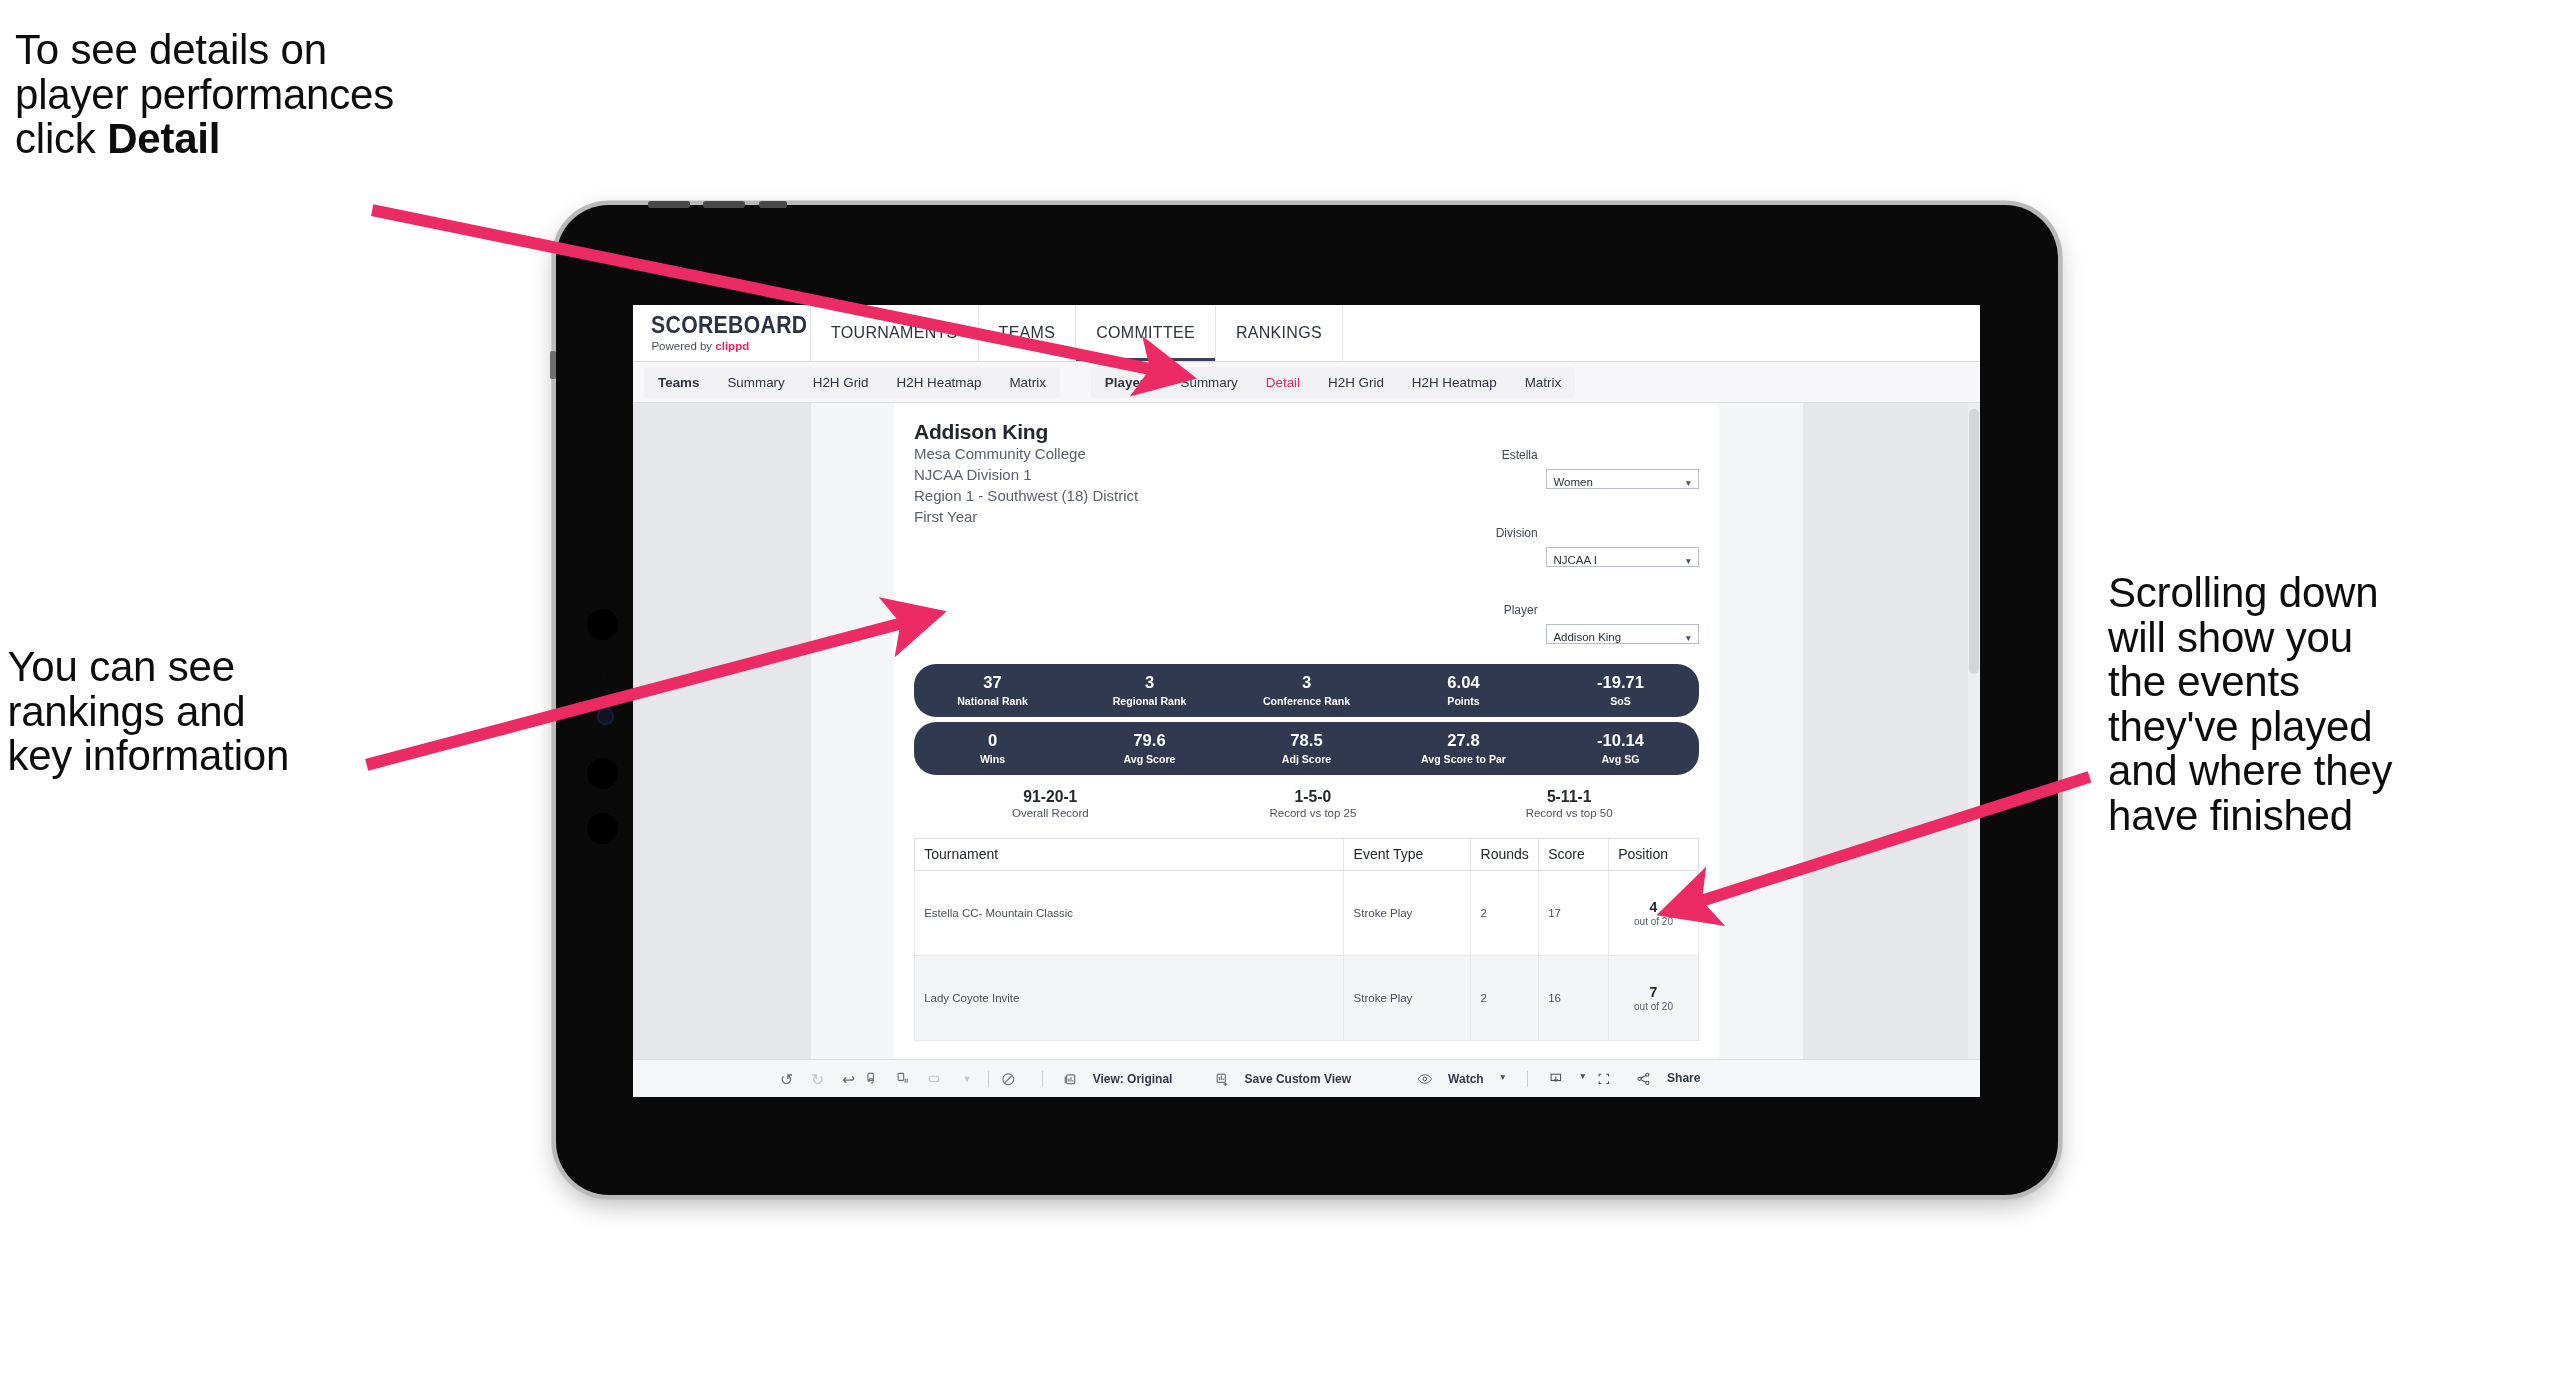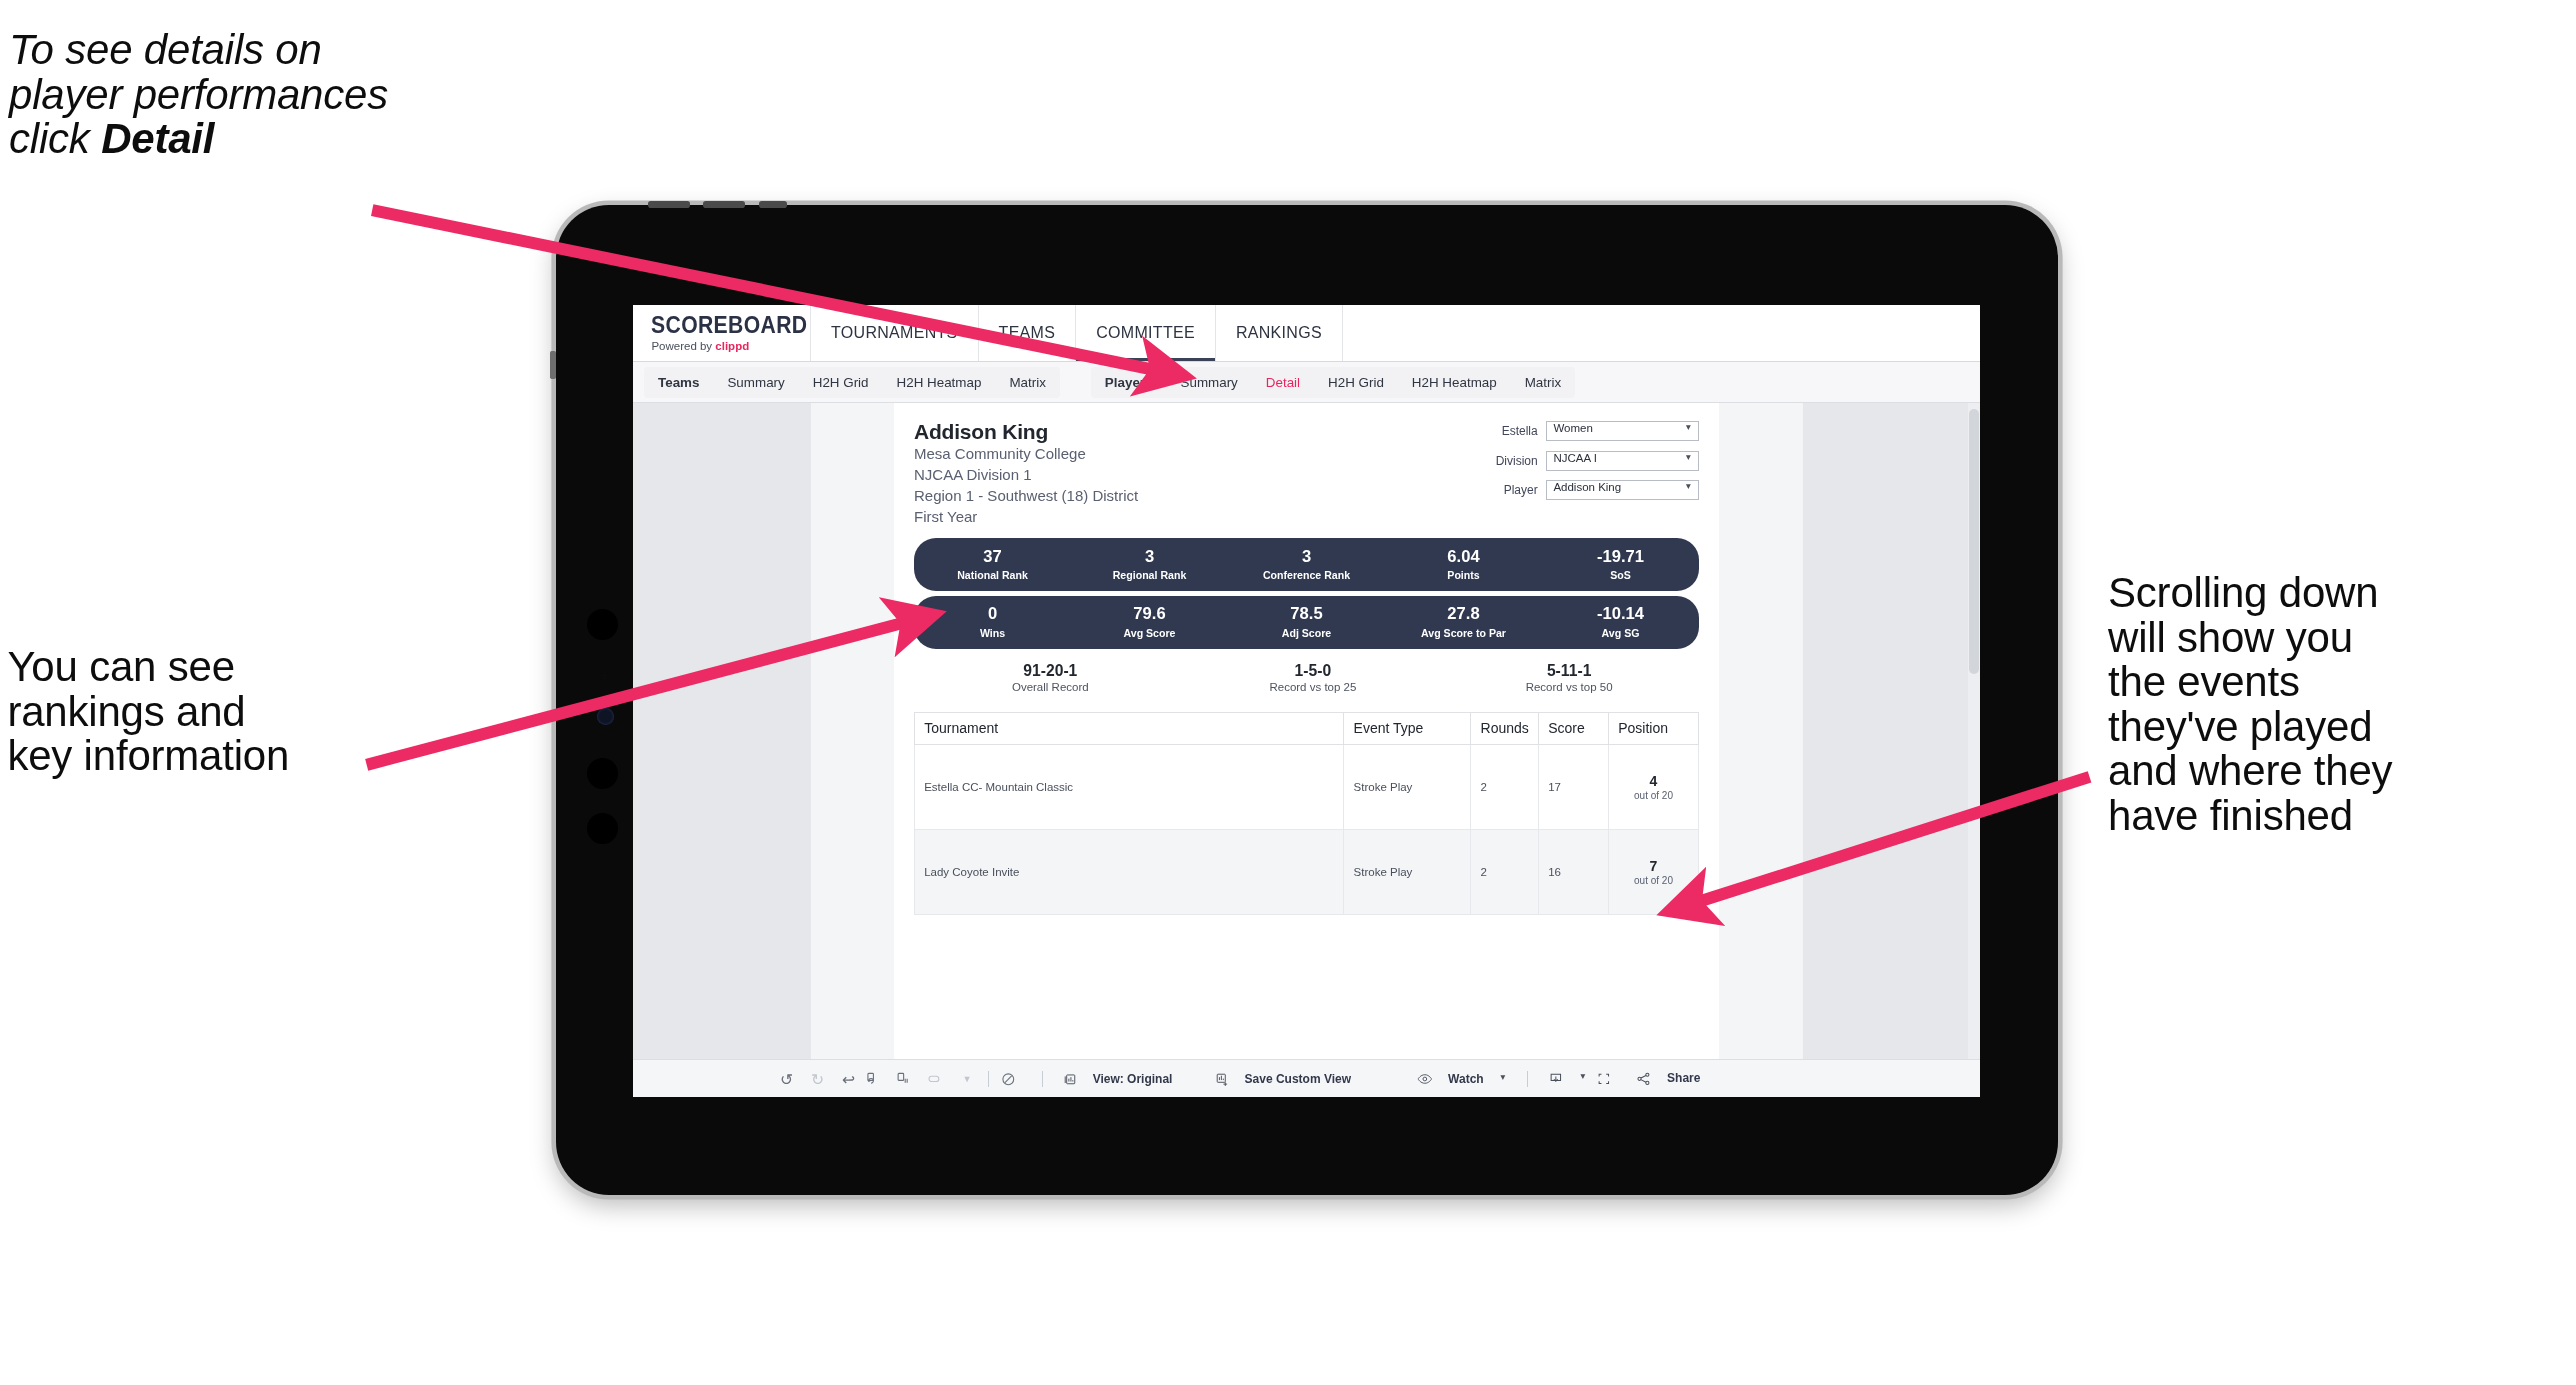--- a/index.html
+++ b/index.html
@@ -15,21 +15,21 @@
   .callout {
     position: absolute;
     color: #0d0d0d;
     font-family: "Liberation Sans", sans-serif;
     font-size: 42px;
     line-height: 1.06;
     font-weight: 400;
     letter-spacing: -0.2px;
     white-space: pre-line;
   }
-  #callout-detail   { left: 9px;  top: 28px;  width: 645px; font-style: italic; }
+  #callout-detail   { left: 15px;  top: 28px;  width: 645px; }
   #callout-rankings { left: 7.4px;  top: 645px; width: 516px; }
   #callout-scroll   { left: 2108px; top: 571px; width: 433px; }
   .callout b { font-weight: 700; }
 
   
   #arrows { position:absolute; left:0; top:0; width:2576px; height:1386px; pointer-events:none; }
 
   
   #tablet {
     position: absolute;
@@ -123,22 +123,22 @@
   
   #hdr { display:flex; justify-content:space-between; }
   #player-name { font-size: 21px; font-weight: 700; color:#22262f; letter-spacing:-0.2px; }
   .meta { font-size: 15px; color:#5a6070; line-height: 1.33; margin-top:0.9px; }
 
   #filters { width: 241px; padding-top: 1.8px; }
   .filter-row { display:flex; align-items:center; justify-content:flex-end; margin-bottom: 9.2px; }
   .filter-label { font-size: 12px; color:#41465a; margin-right: 8.3px; }
   .filter-box {
     width: 153px; height: 20px; background:#fff; border:0.9px solid #b7bcc5;
-    display:flex; align-items:flex-start; justify-content:space-between;
-    padding: 0 5.5px 0 6.4px; font-size: 11.5px; color:#2b303c;
+    display:flex; align-items:flex-end; justify-content:space-between;
+    padding: 0 5.5px 0 6.4px; font-size: 11.5px; color:#2b303c;margin-top:48px;
   }
   .caret { font-size: 8.3px; color:#4b505c; }
 
   
   .statbar {
     background:#313950; display:flex; margin-top: 11px; height: 53px; align-items:center;border-radius:22px;
   }
   .statbar.second { margin-top: 4.6px; }
   .stat { flex:1; text-align:center; color:#ffffff; }
   .stat-val { font-size: 16.6px; font-weight: 700; line-height: 1.1; }

